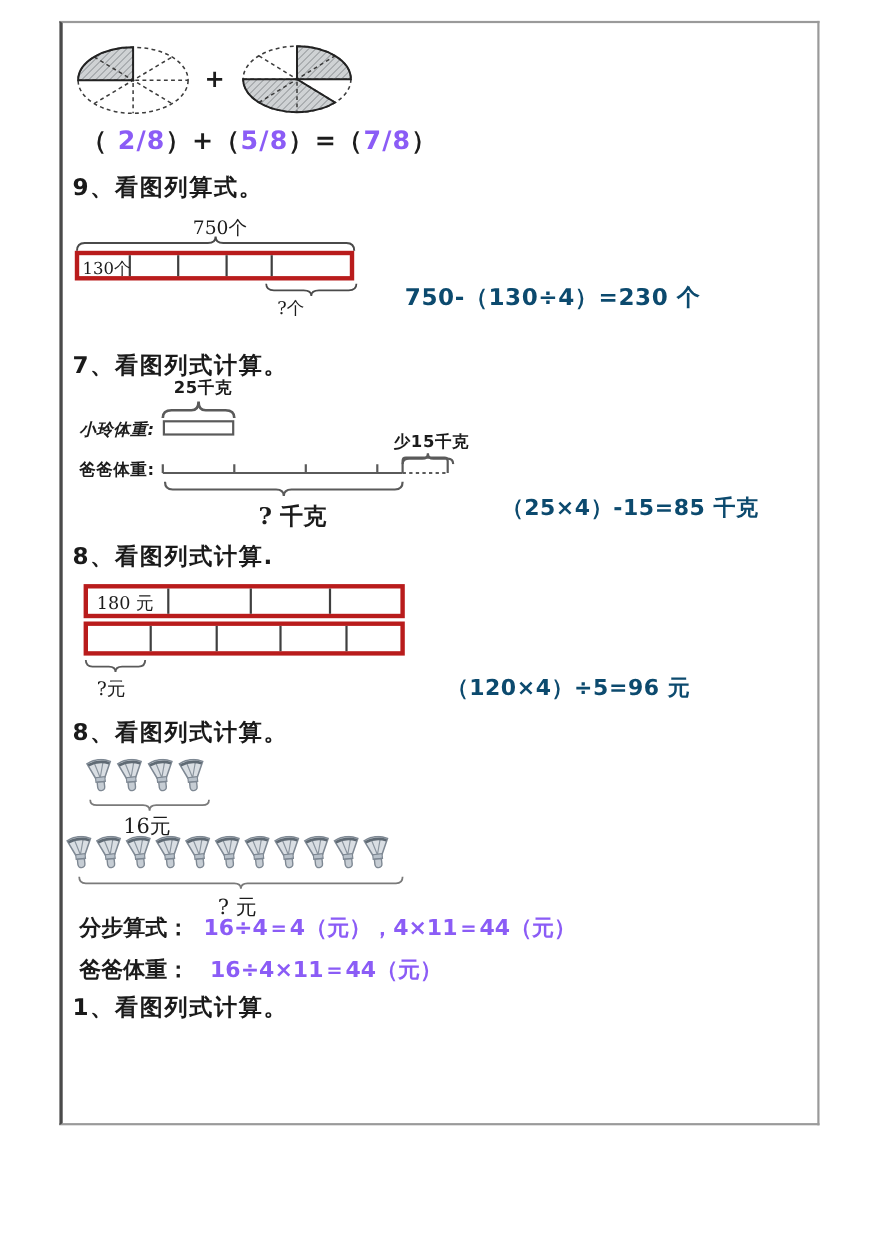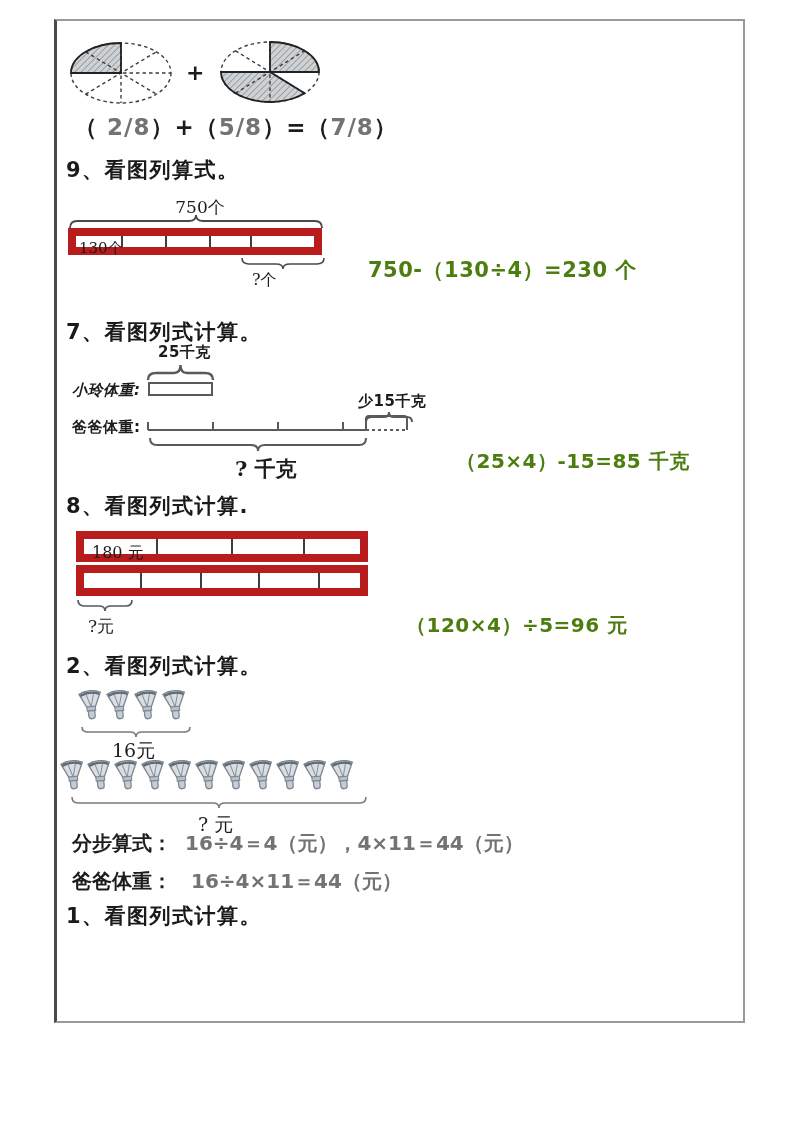--- a/index.html
+++ b/index.html
@@ -1,26 +1,26 @@
 <!DOCTYPE html>
 <html><head>
 <meta charset="utf-8">
 <style>
   html,body{margin:0;padding:0;background:#ffffff;}
   body{width:793px;height:1122px;position:relative;font-family:"DejaVu Sans","Liberation Sans",sans-serif;color:#1c1c1c;}
   .page{position:absolute;left:0;top:0;width:793px;height:1122px;background:#fff;overflow:hidden;}
   .abs{position:absolute;white-space:nowrap;}
   .frame{position:absolute;left:54px;top:19px;width:691px;height:1004px;border:2px solid #9a9a9a;border-left:3px solid #4a4a4a;box-sizing:border-box;}
   .h{font-weight:bold;font-size:21px;letter-spacing:1.5px;color:#1a1a1a;}
-  .red{color:#737373;}
-  .ans{font-weight:bold;color:#4d7c0f;letter-spacing:0.5px;}
+  .red{color:#8b5cf6;}
+  .ans{font-weight:bold;color:#0c4a6e;letter-spacing:0.5px;}
   .eq{font-weight:bold;font-size:23px;letter-spacing:1px;}
   .serif{font-family:"DejaVu Serif","Liberation Serif",serif;}
   .blbl{font-weight:bold;font-size:15px;letter-spacing:0.5px;}
-  .bar{position:absolute;border:8px solid #b91c1c;box-sizing:border-box;background:transparent;}
+  .bar{position:absolute;border:4px solid #b91c1c;box-sizing:border-box;background:transparent;}
   .dvd{position:absolute;top:0;bottom:0;width:2px;background:#3f3f3f;}
   .row{display:flex;align-items:flex-start;}
   svg{display:block;}
   .shuttle{transform:rotate(-6deg);}
 </style>
 </head>
 <body>
 
 <div class="page">
 
@@ -132,21 +132,21 @@
       <div class="dvd" style="left:234px;"></div>
     </div>
     <svg class="abs" style="left:76px;top:599px;" width="58" height="13" viewBox="0 0 58 13">
       <path d="M2,1 Q2,7 8,7 L23,7 Q29,7 29,12 Q29,7 35,7 L50,7 Q56,7 56,1" fill="none" stroke="#5a5a5a" stroke-width="1.7"></path>
     </svg>
     <div class="abs serif" style="left:88px;top:615px;font-size:17px;">?元</div>
     <div class="abs ans" style="left:406px;top:612px;font-size:20px;">（120×4）÷5=96 元</div>
   </div>
 
   <div>
-    <div class="abs h" style="left:66px;top:652px;">2、看图列式计算。</div>
+    <div class="abs h" style="left:66px;top:652px;">8、看图列式计算。</div>
 
     <div class="abs row" style="left:78px;top:690px;gap:2px;">
       <svg class="shuttle" width="26" height="32" viewBox="0 0 24 30">
         <path d="M8,16 L2,3 Q12,-2 22,3 L16,16 Z" fill="#d9dee3" stroke="#7e8893" stroke-width="1.3"></path>
         <path d="M12,16 L8,2 M12,16 L16,2" stroke="#8a949e" stroke-width="1" fill="none"></path>
         <path d="M3,4.5 Q12,0.5 21,4.5" stroke="#5f6a74" stroke-width="2.2" fill="none"></path>
         <rect x="8" y="15.5" width="8" height="4" fill="#b8c1ca" stroke="#7e8893" stroke-width="1"></rect>
         <path d="M9,19.5 h6 v4.5 a3,3 0 0 1 -6,0 Z" fill="#c6cdd4" stroke="#7e8893" stroke-width="1.2"></path>
       </svg>
     <svg class="shuttle" width="26" height="32" viewBox="0 0 24 30">

